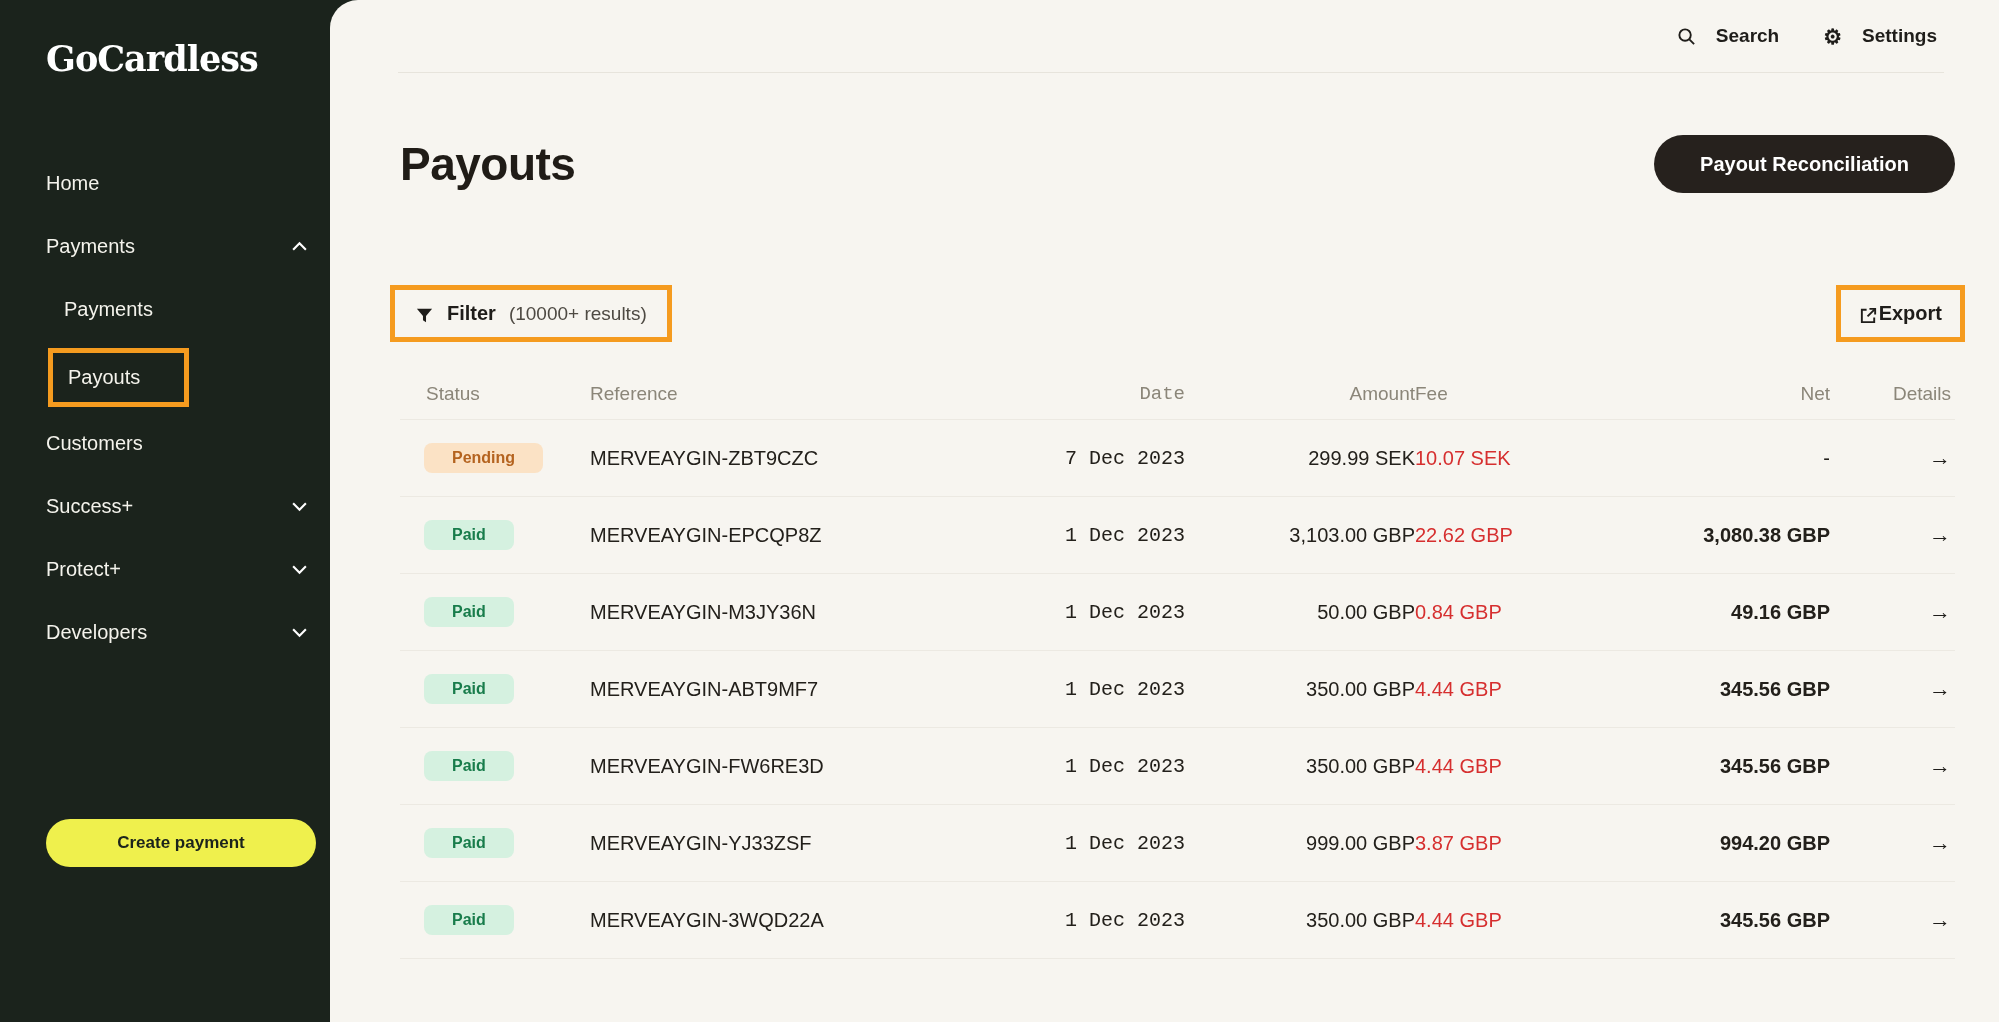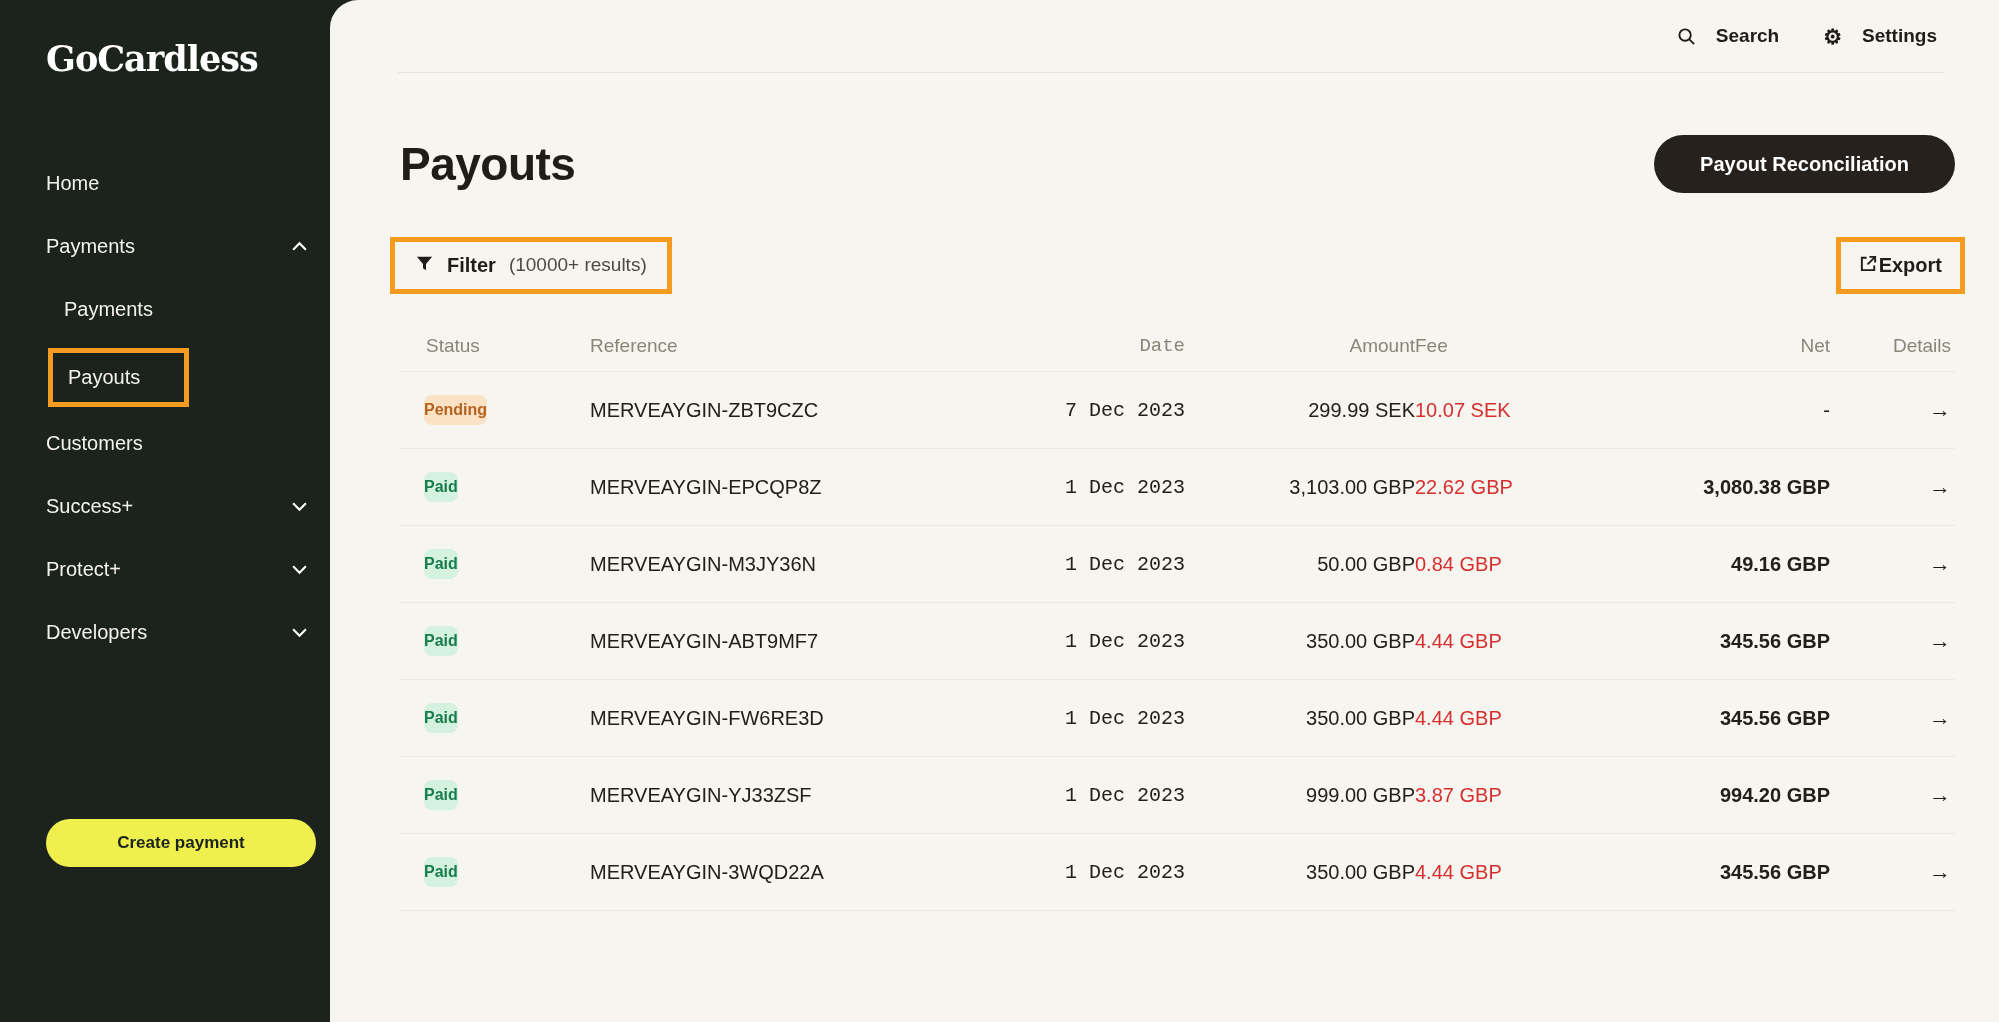--- a/index.html
+++ b/index.html
@@ -65,22 +65,23 @@
     height:58px; padding:0 46px; border:none; border-radius:29px;
     background:#26211D; color:#FFFFFF; font-family:"Liberation Sans", sans-serif;
     font-size:20px; font-weight:700; cursor:pointer;
   }
 
   .filter-row {
     display:flex; justify-content:space-between; align-items:center;
     padding:0 34px 0 60px; margin-top:44px;
   }
   .annot-box {
-    border:5px solid #F59B1F; display:flex; align-items:flex-start;
+    border:5px solid #F59B1F; display:flex; align-items:flex-end;
     background:transparent;
+    margin-top:48px;
   }
   .filter-btn {
     gap:13px; padding:12px 20px; cursor:pointer;
   }
   .filter-label { font-size:20px; font-weight:700; color:#1F1D1A; }
   .filter-results { font-size:19px; font-weight:400; color:#4E4A43; }
   .export-btn { gap:1px; padding:12px 18px; cursor:pointer; }
   .export-label { font-size:20px; font-weight:700; color:#1F1D1A; }
 
   
@@ -93,21 +94,21 @@
   .col-reference { flex:1; text-align:left; }
   .col-date      { width:190px; text-align:right;font-family:Liberation Mono, monospace; }
   .col-amount    { width:230px; text-align:right; }
   .col-fee       { width:185px; text-align:left; }
   .col-net       { width:230px; text-align:right; font-weight:700; }
   .t-head .col-net { font-weight:400; }
   .col-details   { width:125px; text-align:right; padding-right:4px; }
   .col-net.empty { font-weight:400; }
   .col-fee.fee-val { color:#D62F2F; }
   .badge {
-    display:inline-block; padding:5px 0; border-radius:8px;
+    display:inline-block; padding:5px 28px; border-radius:8px;
     font-size:16px; font-weight:700; line-height:1.2;
   }
   .badge.pending { background:#FBE2C5; color:#B4631F; }
   .badge.paid    { background:#D5F1E0; color:#187C4B; }
   .details-arrow { font-size:22px; color:#1F1D1A; cursor:pointer; display:inline-block; }
 </style>
 </head>
 <body>
 
 <aside class="sidebar">

